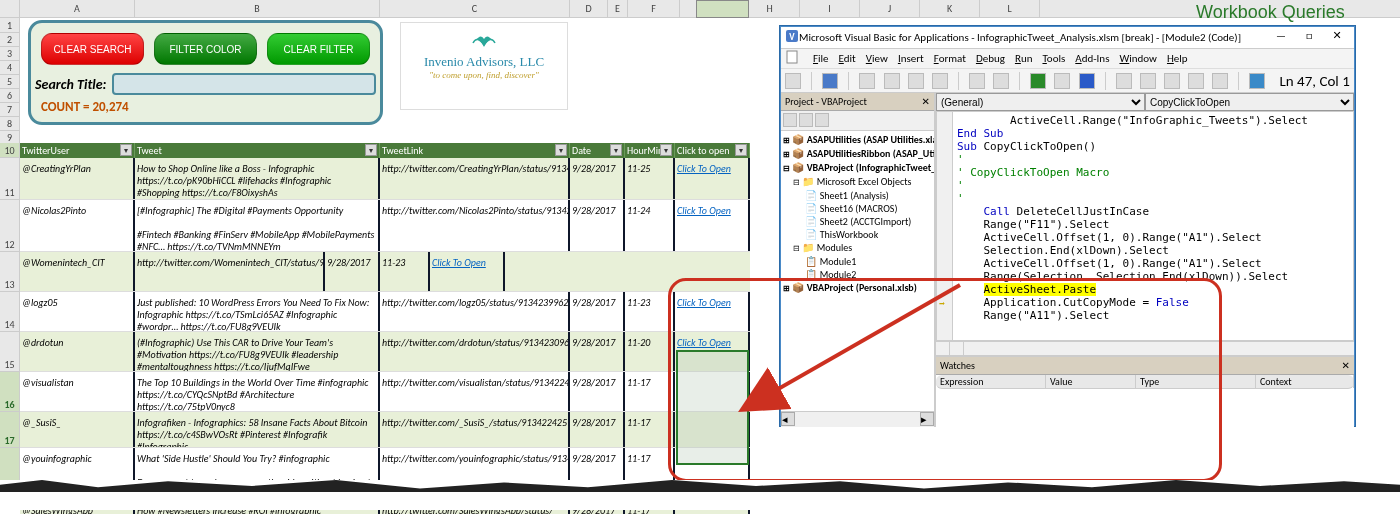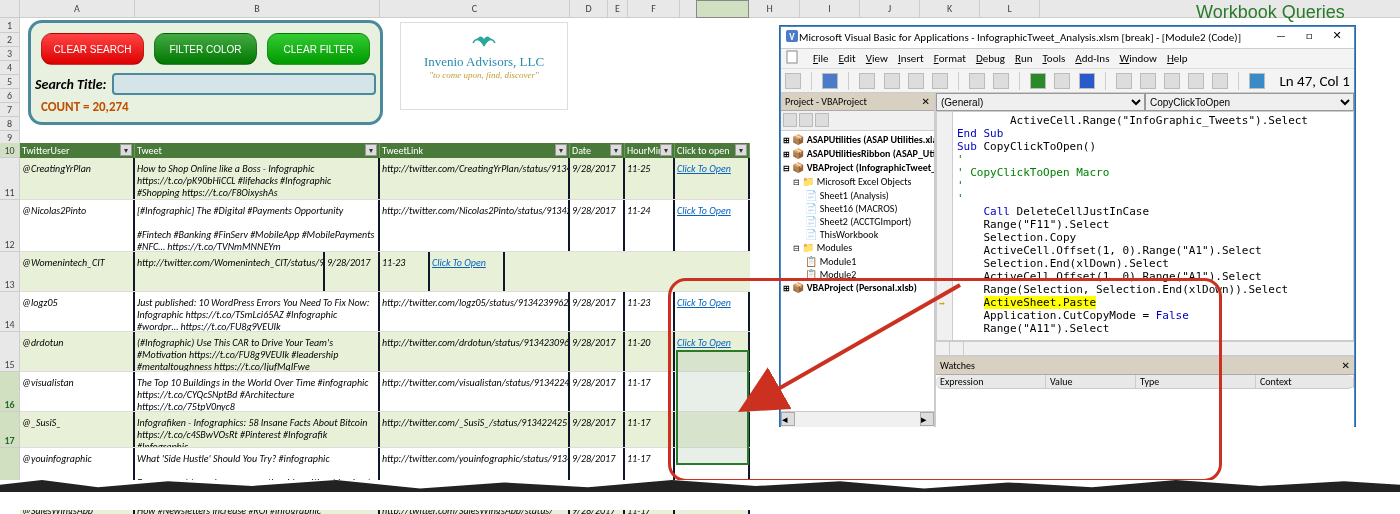--- a/index.html
+++ b/index.html
@@ -362,21 +362,20 @@
             <div style="white-space: pre;">        ActiveCell.Range("InfoGraphic_Tweets").Select</div>
             <div style="white-space: pre;"><span class="kw">End Sub</span></div>
             <div style="white-space: pre;"><span class="kw">Sub</span> CopyClickToOpen()</div>
             <div style="white-space: pre;"><span class="cm">'</span></div>
             <div style="white-space: pre;"><span class="cm">' CopyClickToOpen Macro</span></div>
             <div style="white-space: pre;"><span class="cm">'</span></div>
             <div style="white-space: pre;"></div>
             <div style="white-space: pre;"><span class="cm">'</span></div>
             <div style="white-space: pre;">    <span class="kw">Call</span> DeleteCellJustInCase</div>
             <div style="white-space: pre;">    Range("F11").Select</div>
-            <div style="white-space: pre;">    Selection.Copy</div>
             <div style="white-space: pre;">    ActiveCell.Offset(1, 0).Range("A1").Select</div>
             <div style="white-space: pre;">    Selection.End(xlDown).Select</div>
             <div style="white-space: pre;">    ActiveCell.Offset(1, 0).Range("A1").Select</div>
             <div style="white-space: pre;">    Range(Selection, Selection.End(xlDown)).Select</div>
             <div style="white-space: pre;">    <span class="hl">ActiveSheet.Paste</span></div>
             <div style="white-space: pre;">    Application.CutCopyMode = <span class="kw">False</span></div>
             <div style="white-space: pre;">    Range("A11").Select</div>
           </div>
       </div>
       <div class="code-btm">

